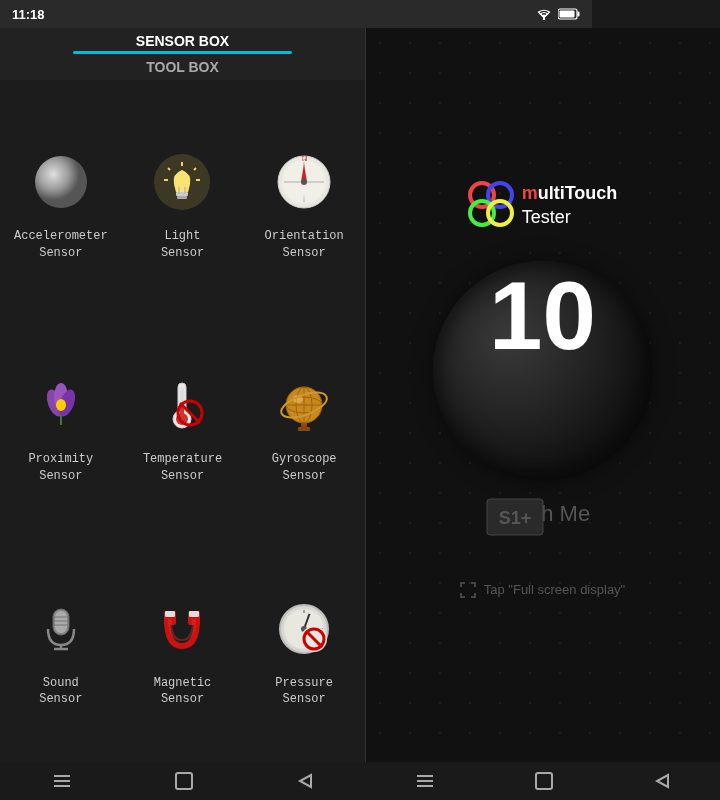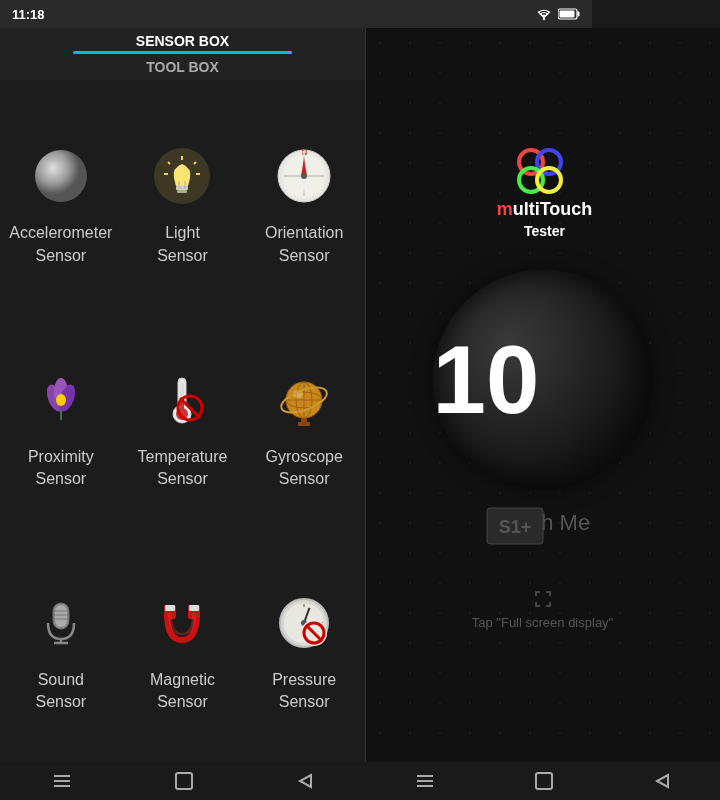--- a/index.html
+++ b/index.html
@@ -108,23 +108,24 @@
     .sensor-icon {
       width: 72px;
       height: 72px;
       display: flex;
       align-items: center;
       justify-content: center;
       margin-bottom: 10px;
     }
     .sensor-label {
       color: #ccc;
-      font-size: 16px;
+      font-size: 12px;
       text-align: center;
       line-height: 1.4;
+      font-family: Liberation Mono, monospace;
     }
 
     
     .right-panel {
       width: 355px;
       height: 742px;
       background: #111;
       display: flex;
       flex-direction: column;
       align-items: center;
@@ -209,21 +210,21 @@
 
     
     .right-panel::before {
       content: '';
       position: absolute;
       top: 0; left: 0; right: 0; bottom: 0;
       background-image: radial-gradient(circle, #2a2a2a 1px, transparent 1px);
       background-size: 30px 30px;
       opacity: 0.5;
     }
-    .right-panel > * { position: relative; z-index: 1; flex-direction: column; }
+    .right-panel > * { position: relative; z-index: 1; }
 
     
     .sensor-icon svg {
       width: 60px;
       height: 60px;
     }
 
     
     .panel-divider {
       width: 1px;
@@ -464,21 +465,21 @@
       <svg width="50" height="50" viewBox="0 0 50 50">
         <circle cx="14" cy="14" r="12" fill="none" stroke="#e44" stroke-width="4"></circle>
         <circle cx="32" cy="14" r="12" fill="none" stroke="#44e" stroke-width="4"></circle>
         <circle cx="14" cy="32" r="12" fill="none" stroke="#4e4" stroke-width="4"></circle>
         <circle cx="32" cy="32" r="12" fill="none" stroke="#ee4" stroke-width="4"></circle>
       </svg>
       <div style="margin-left:4px;">
         <div style="color:white; font-size:18px; font-weight:bold; line-height:1.3;">
           <span style="color:#e44;">m</span><span>ultiTouch</span>
         </div>
-        <div style="color:white; font-size:14px; font-weight:bold; line-height:1.3;text-align:center;">
+        <div style="color:white; font-size:18px; font-weight:normal; line-height:1.3;">
           <span>Tester</span>
         </div>
       </div>
     </div>
 
     <div class="big-circle">
       <span class="touch-number">10</span>
     </div>
 
     <div class="touch-me-text">Touch Me</div>

